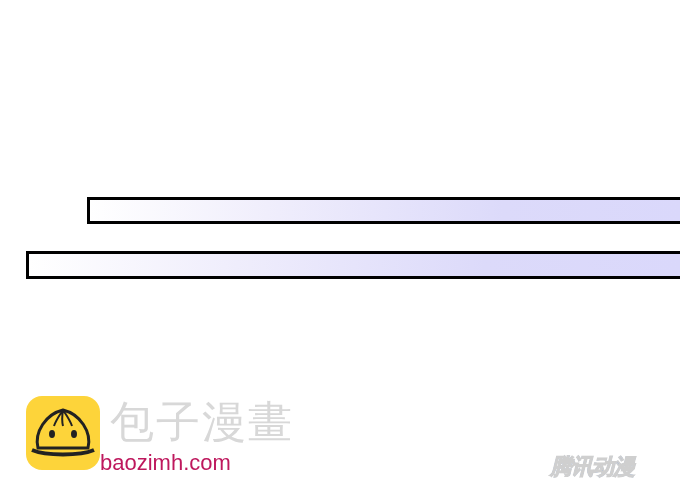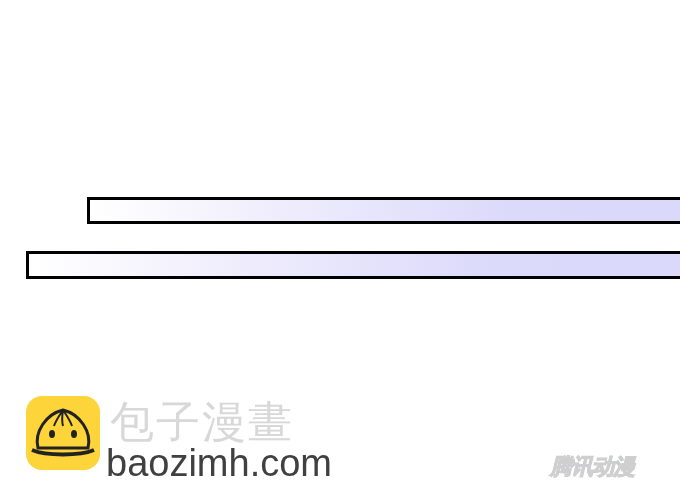--- a/index.html
+++ b/index.html
@@ -3,21 +3,21 @@
 <meta charset="utf-8">
 <style>
   html, body { margin:0; padding:0; }
   body { width:680px; height:502px; background:#ffffff; position:relative; overflow:hidden; font-family:"Liberation Sans", sans-serif; }
   .bar { position:absolute; box-sizing:border-box; border:3px solid #000; border-right:none;
          background:linear-gradient(to right, #ffffff 0%, #f0eefc 30%, #dcdafa 70%, #dad8fb 100%); }
   .bar1 { left:87px; top:197px; width:593px; height:27px; }
   .bar2 { left:26px; top:251px; width:654px; height:28px; }
   .logo-icon { position:absolute; left:26px; top:396px; width:74px; height:74px; border-radius:16px; background:#fdd43a; }
   .wm-cn { position:absolute; left:110px; top:396px; font-size:44px; font-weight:normal; color:#d8d8d8; letter-spacing:2px; line-height:52px; }
-  .wm-en { position:absolute; left:106px; top:446px; font-size:38px; color:#404040; line-height:34px; }
+  .wm-en { position:absolute; left:100px; top:446px; font-size:22px; color:#be185d; line-height:34px; }
   .wm-tx { position:absolute; left:550px; top:452px; font-size:22px; font-weight:bold; font-style:italic; color:#3b82f6;
            -webkit-text-stroke:1px #cfcfcf; letter-spacing:-1px; }
 </style>
 </head>
 <body>
 
 <div class="bar bar1"></div>
 <div class="bar bar2"></div>
 
 <div class="logo-icon">

